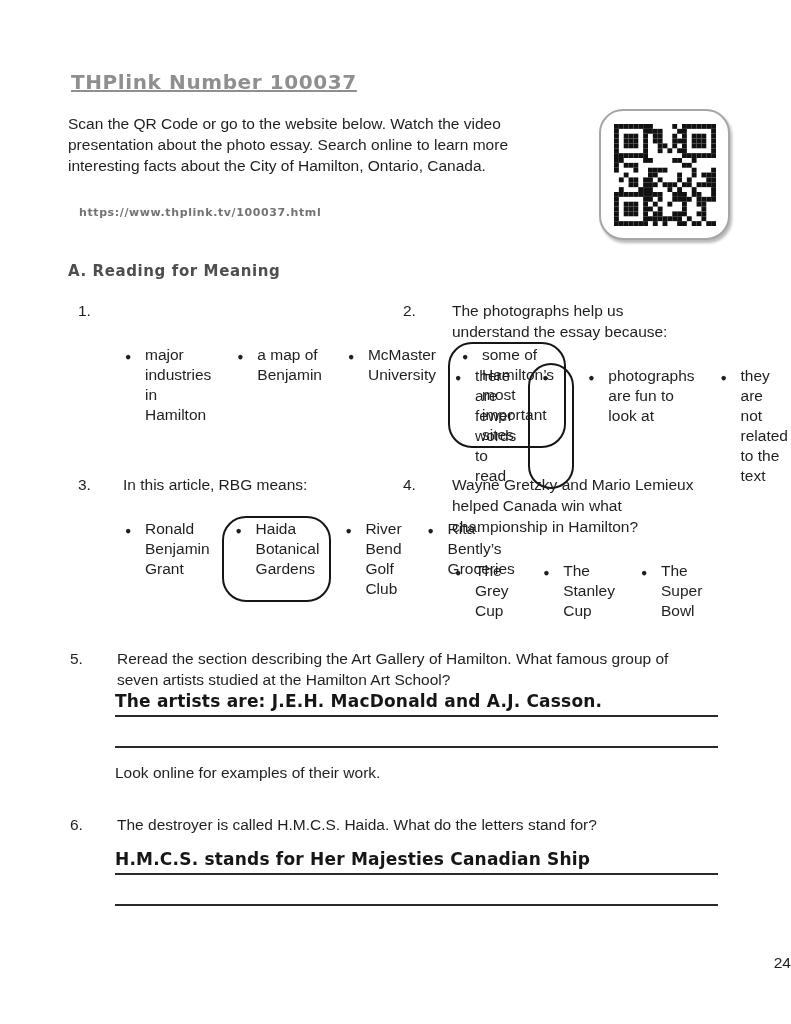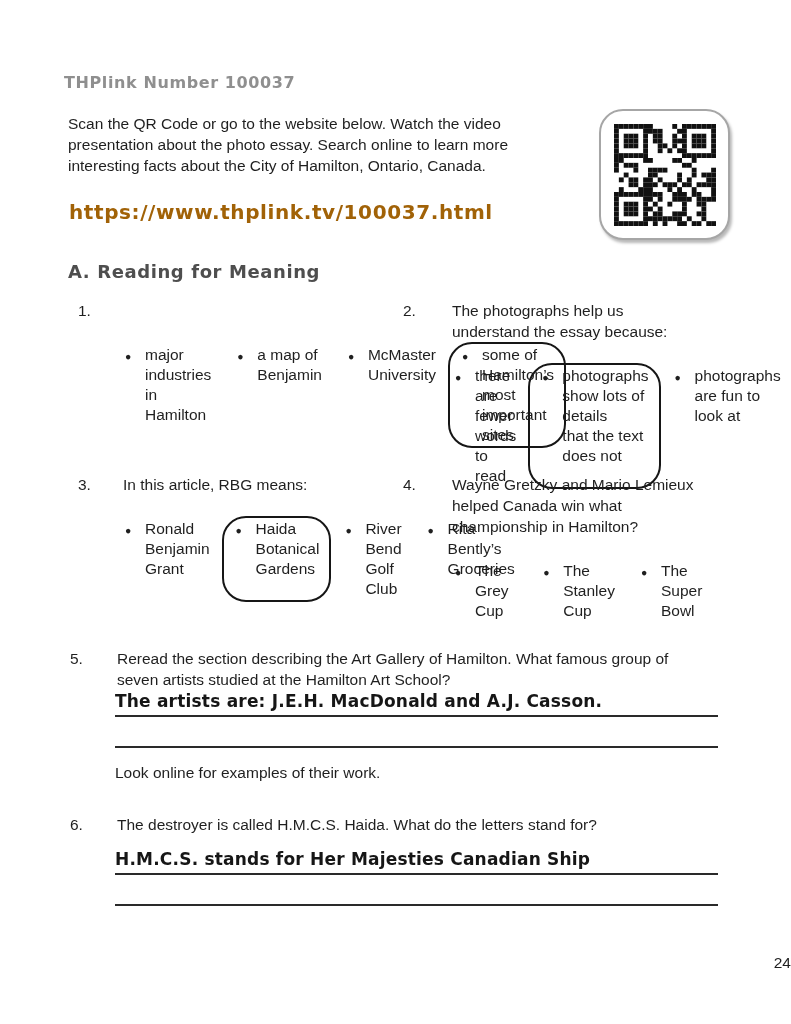--- a/index.html
+++ b/index.html
@@ -6,33 +6,33 @@
   .page{
     position:relative;width:791px;height:1024px;margin:0 auto;
     background:#ffffff;overflow:hidden;
     font-family:"Liberation Sans",sans-serif;
     color:#1f1f1f;font-size:15.5px;line-height:21px;
   }
   .comic{font-family:"DejaVu Sans",sans-serif;font-weight:700;letter-spacing:0.6px;}
   .hand{font-family:"DejaVu Sans",sans-serif;font-weight:700;letter-spacing:0.2px;
         font-size:17px;line-height:22px;color:#161616;}
 
-  .thp-header{position:absolute;left:64px;top:72px;font-size:16px;color:#8f8f8f;}
+  .thp-header{position:absolute;left:71px;top:72px;font-size:20px;color:#8f8f8f;text-decoration:underline;}
   .intro{position:absolute;left:68px;top:113px;width:520px;white-space:pre-line;}
-  .url{position:absolute;left:69px;top:202px;font-size:20px;color:#a16207;}
+  .url{position:absolute;left:79px;top:202px;font-size:11px;color:#737373;}
 
   .qr-box{
     position:absolute;left:599px;top:109px;width:131px;height:131px;
     border:2.5px solid #a6a6a6;border-radius:24px;background:#fff;
     box-shadow:2px 3px 3px rgba(0,0,0,0.28);
     display:flex;align-items:center;justify-content:center;box-sizing:border-box;
   }
   .qr-box svg{width:102px;height:102px;fill:#111;}
 
-  .section-title{position:absolute;left:68px;top:261px;font-size:18px;color:#4e4e4e;}
+  .section-title{position:absolute;left:68px;top:261px;font-size:15px;color:#4e4e4e;}
 
   .q{position:absolute;}
   .q1{left:68px;top:300px;width:332px;}
   .q2{left:400px;top:300px;width:332px;}
   .q3{left:68px;top:474px;width:332px;}
   .q4{left:400px;top:474px;width:332px;}
   .q5{left:68px;top:648px;width:662px;}
   .q6{left:68px;top:814px;width:662px;}
 
   .q-head{display:flex;align-items:flex-start;}
@@ -351,22 +351,20 @@
       <div class="q-text">The photographs help us
 understand the essay because:</div>
     </div>
     <div class="options">
       <div class="option">
         <span class="bullet"></span>
         <span class="option-label">there are fewer words to read</span>
       </div>
       <div class="option circled">
         <span class="bullet"></span>
-        <span class="option-label">photographs show lots of details
-that the text does not</span>
       </div>
       <div class="option">
         <span class="bullet"></span>
         <span class="option-label">photographs are fun to look at</span>
       </div>
       <div class="option">
         <span class="bullet"></span>
         <span class="option-label">they are not related to the text</span>
       </div>
     </div>

